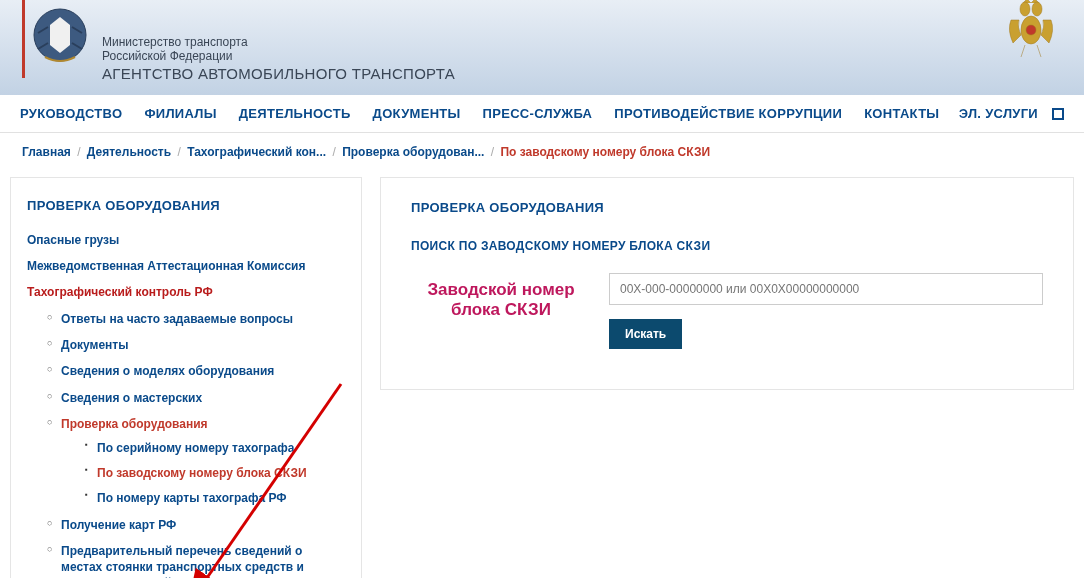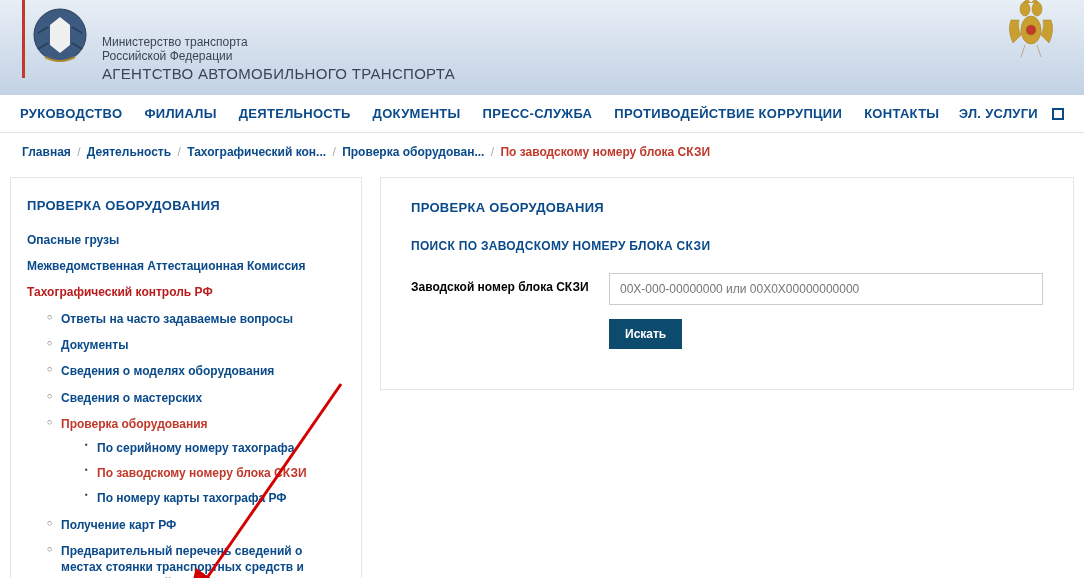--- a/index.html
+++ b/index.html
@@ -71,21 +71,21 @@
 .arrow-svg { position: absolute; top: 198px; left: 170px; pointer-events: none; }
 
 .content {
   flex: 1;
   border: 1px solid #e5e5e5;
   padding: 22px 30px;
 }
 .content-title { font-weight: bold; color: #0a4a8a; font-size: 13px; margin-bottom: 24px; letter-spacing: 0.3px; }
 .content-subtitle { font-weight: bold; color: #0a4a8a; font-size: 12px; margin-bottom: 20px; letter-spacing: 0.3px; }
 .form-row { display: flex; align-items: flex-start; gap: 18px; margin-bottom: 18px; }
-.form-label { width: 180px; text-align: left; padding-top: 7px; font-size: 12px; color: #000000; font-weight: bold; }
+.form-label { width: 180px; text-align: center; padding-top: 7px; font-size: 17px; color: #be185d; font-weight: bold; }
 .form-field { flex: 1; }
 .form-input {
   width: 100%;
   padding: 8px 10px;
   border: 1px solid #ccc;
   font-size: 12px;
   color: #888;
   background: #fff;
 }
 .search-btn {

